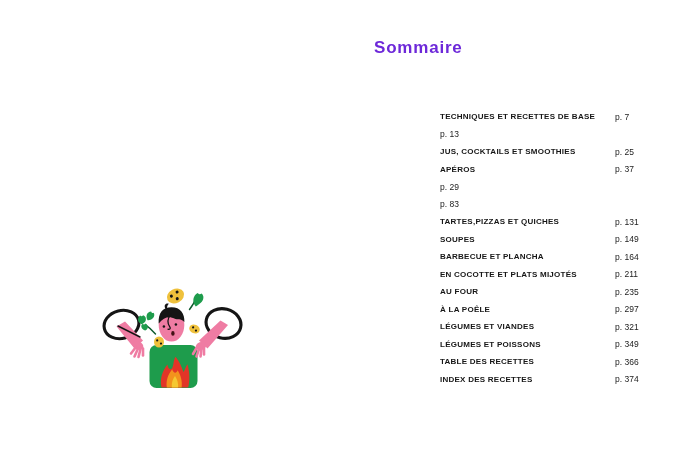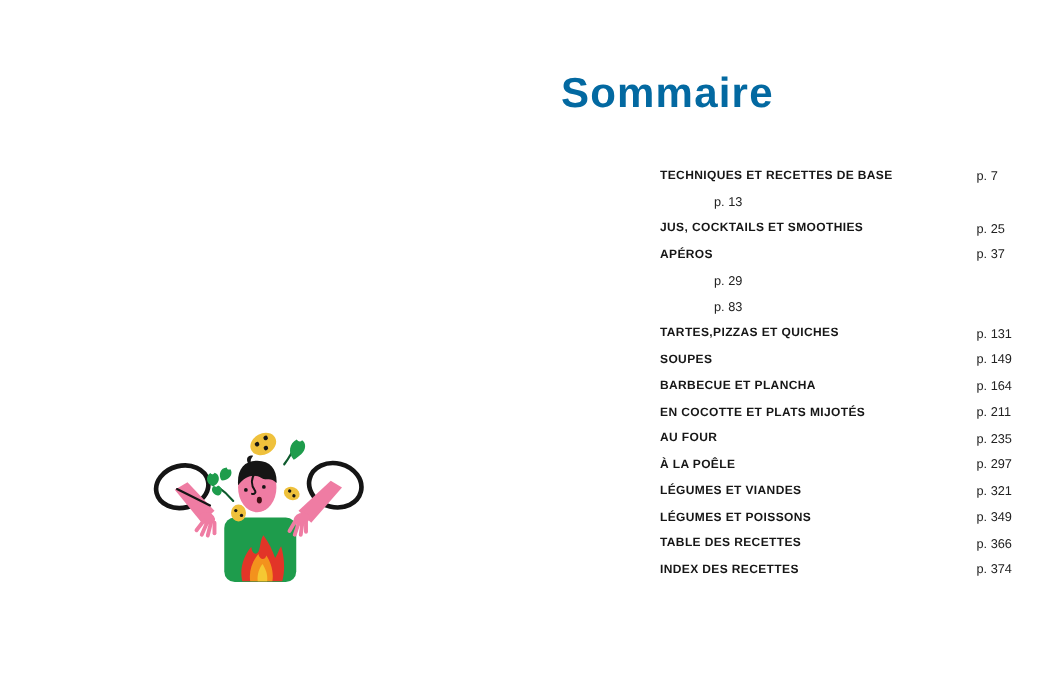--- a/index.html
+++ b/index.html
@@ -11,24 +11,24 @@
   }
   .page {
     position: relative;
     width: 700px; height: 450px;
     background: #ffffff;
     color: #1a1a1a;
   }
   .title {
     position: absolute;
     left: 374px; top: 27px;
-    font-size: 28px;
+    font-size: 17px;
     font-weight: 700;
     letter-spacing: 0.8px;
-    color: #0369a1;
+    color: #6d28d9;
   }
   .toc {
     position: absolute;
     left: 440px; top: 108px;
     width: 240px;
   }
   .toc-row {
     display: grid;
     grid-template-columns: 175px auto;
     align-items: center;
@@ -39,21 +39,20 @@
     font-weight: 700;
     letter-spacing: 0.25px;
     color: #161616;
     white-space: nowrap;
   }
   .toc-page {
     font-size: 8.5px;
     font-weight: 400;
     color: #222222;
     white-space: nowrap;
-    margin-left: 36px;
   }
   .illustration {
     position: absolute;
     left: 100px; top: 268px;
     width: 145px; height: 135px;
   }
 </style>
 </head>
 <body>
 

